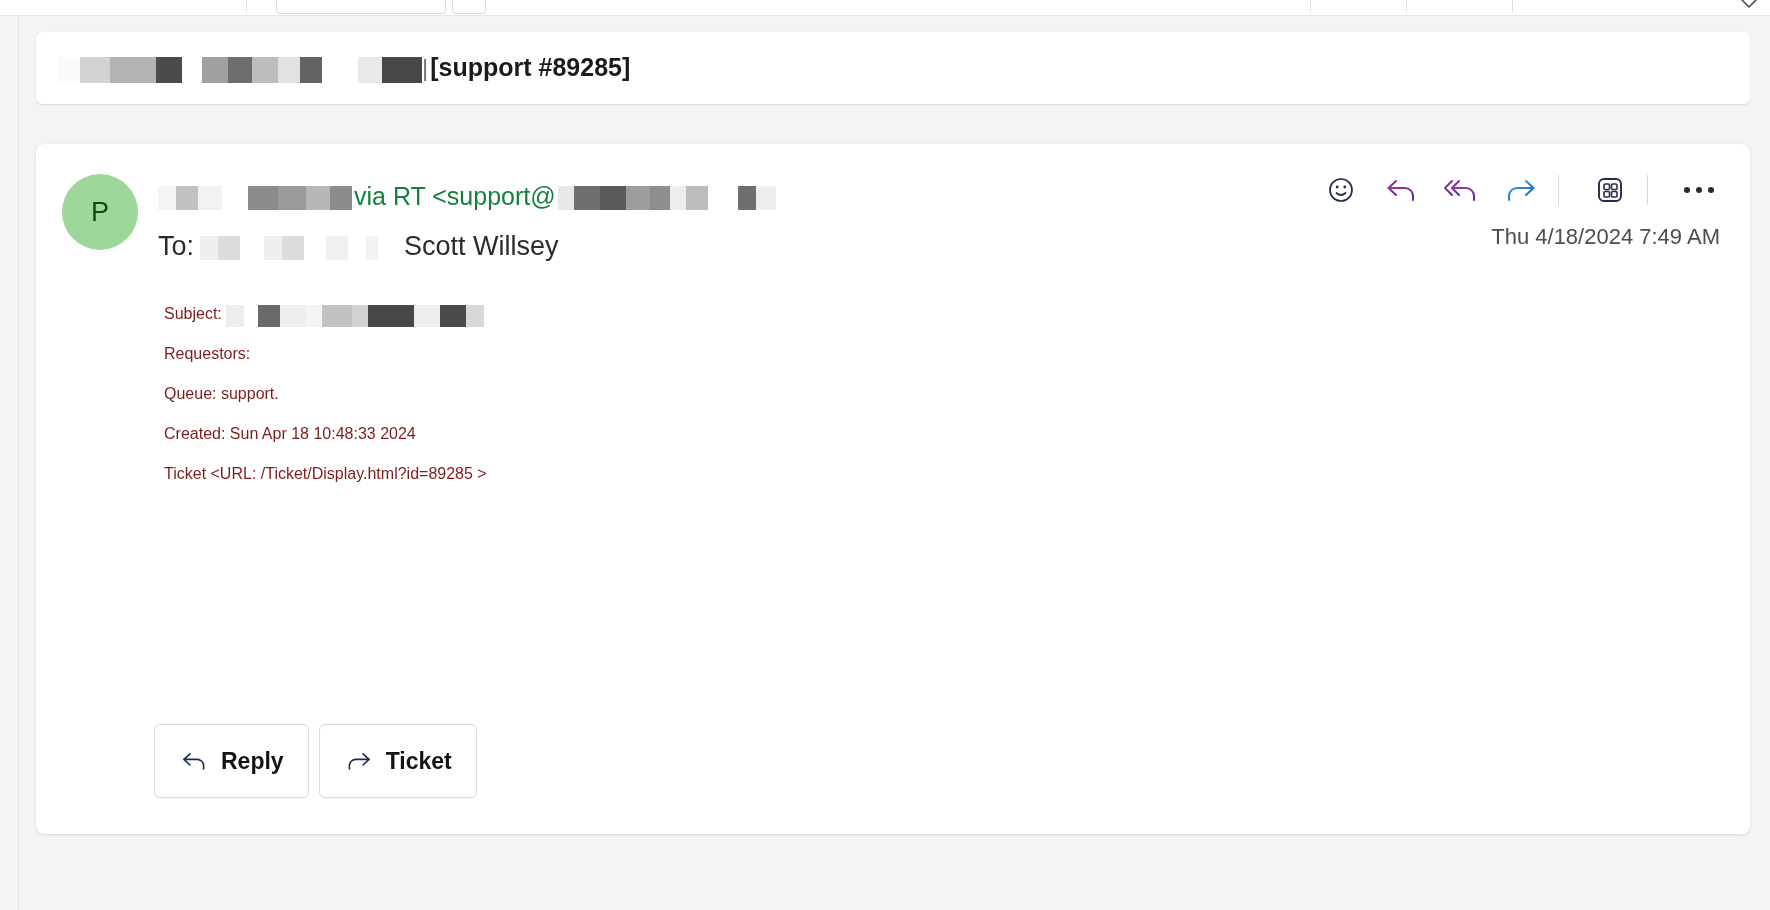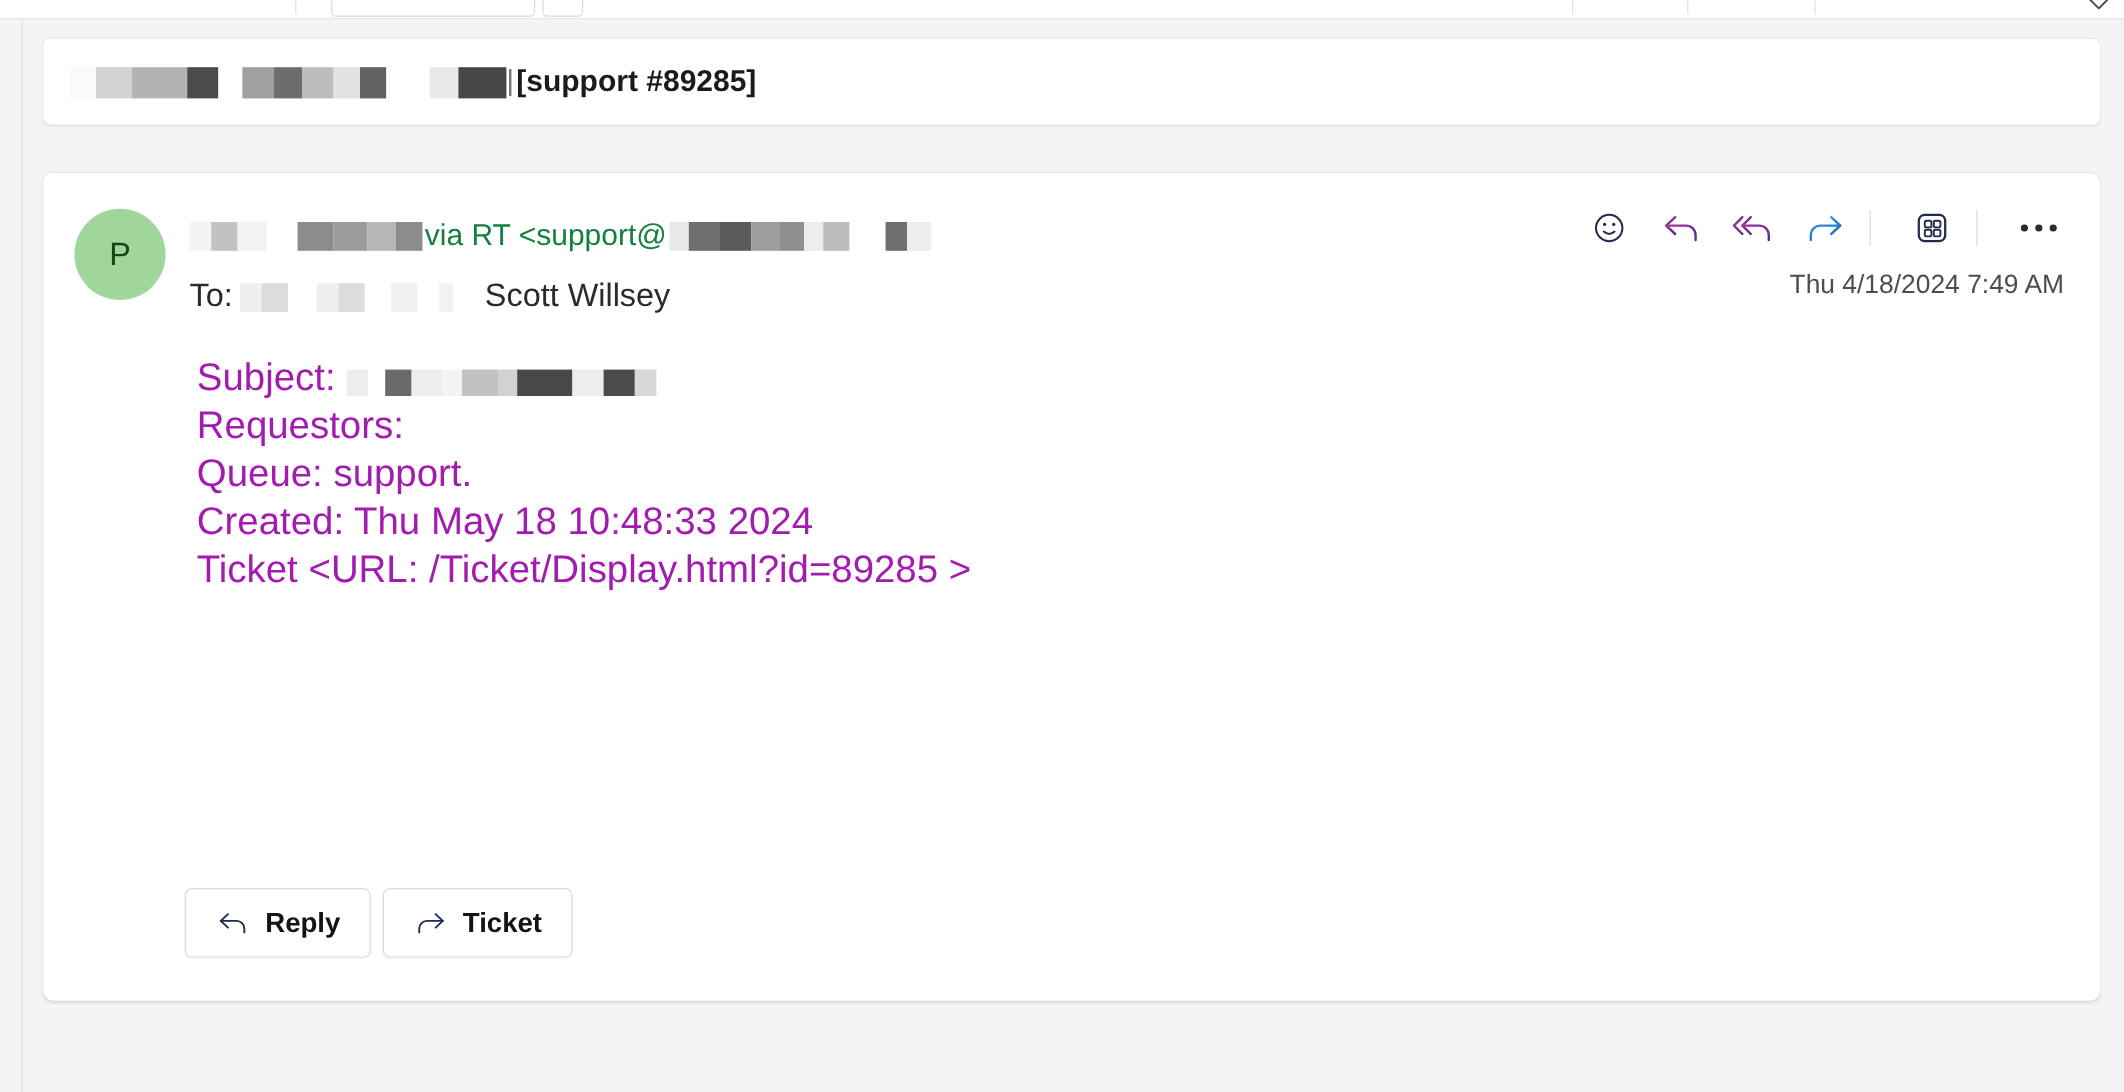--- a/index.html
+++ b/index.html
@@ -171,34 +171,34 @@
     right: 30px; top: 80px;
     font-size: 22px;
     color: #4d4d4d;
     white-space: nowrap;
   }
 
   
   .body-text {
     position: absolute;
     left: 128px; top: 150px;
-    font-size: 32px;
+    font-size: 16px;
     line-height: 40px;
-    color: #a21caf;
+    color: #7f1d1d;
   }
   .body-text .line { white-space: nowrap; display: block; height: 40px; }
 
   
   .btn-row {
     position: absolute;
     left: 118px; bottom: 36px;
     display: flex; align-items: center;
   }
   .act-btn {
-    height: 58px;
+    height: 74px;
     display: flex; align-items: center; justify-content: center;
     gap: 12px;
     padding: 0 24px;
     border: 1px solid #dcdcdc;
     border-radius: 6px;
     background: #fff;
     box-shadow: 0 1px 1px rgba(0,0,0,0.04);
     font-size: 23px;
     font-weight: bold;
     color: #141414;
@@ -330,21 +330,21 @@
 
   <div class="timestamp">Thu 4/18/2024 7:49 AM</div>
 
   <div class="body-text">
     <span class="line">
       <span>Subject:</span>
       <span class="redact"><i style="width:18px;height:22px;background:#ededed"></i><i style="width:14px;height:22px;background:#ffffff"></i><i style="width:22px;height:22px;background:#6a6a6a"></i><i style="width:26px;height:22px;background:#ededed"></i><i style="width:16px;height:22px;background:#f4f4f4"></i><i style="width:30px;height:22px;background:#c2c2c2"></i><i style="width:16px;height:22px;background:#d2d2d2"></i><i style="width:46px;height:22px;background:#484848"></i><i style="width:26px;height:22px;background:#ededed"></i><i style="width:26px;height:22px;background:#4b4b4b"></i><i style="width:18px;height:22px;background:#d8d8d8"></i></span>
     </span>
     <span class="line">Requestors:</span>
     <span class="line">Queue: support.</span>
-    <span class="line">Created: Thu May 18 10:48:33 2024</span>
+    <span class="line">Created: Sun Apr 18 10:48:33 2024</span>
     <span class="line">Ticket &lt;URL: /Ticket/Display.html?id=89285 &gt;</span>
   </div>
 
   <div class="btn-row">
 
     <div class="act-btn">
       <span>
         <svg width="30" height="24" viewBox="0 0 36 30">
           <path d="M13 6 L5.5 13 L13 20" stroke="#1f2a52" stroke-width="2" fill="none" stroke-linecap="round" stroke-linejoin="round"></path>
           <path d="M5.5 13 H22 a8 8 0 0 1 8 8 V25" stroke="#1f2a52" stroke-width="2" fill="none" stroke-linecap="round"></path>

